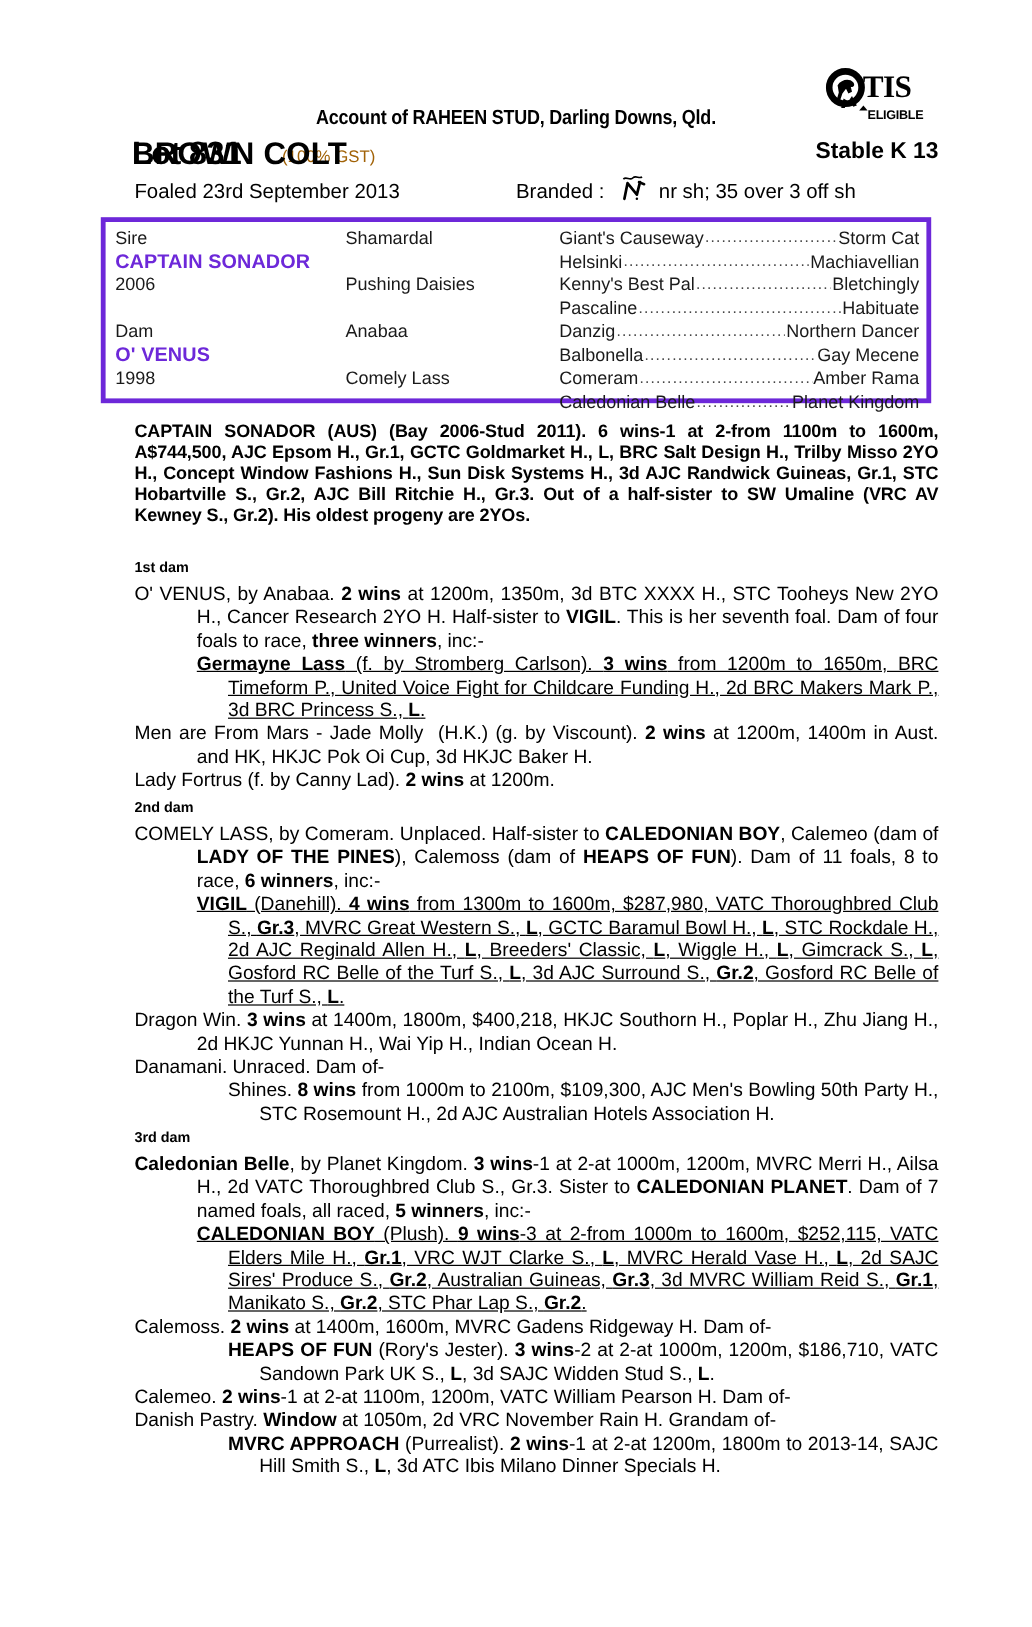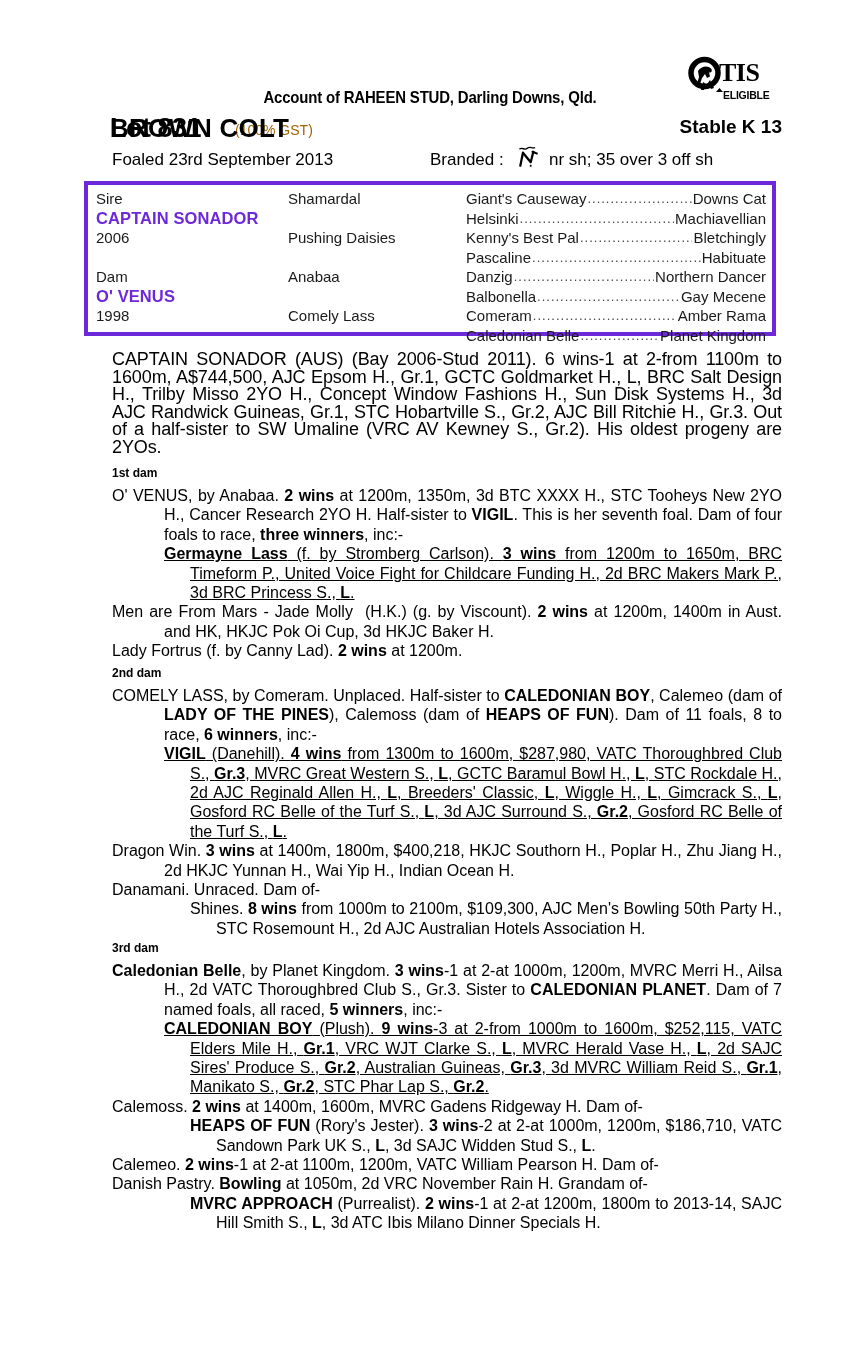--- a/index.html
+++ b/index.html
@@ -153,22 +153,22 @@
     color: #6d28d9;
     letter-spacing: 0.1px;
   }
 
   
   .sire-para {
     position: absolute;
     left: 112px;
     right: 78px;
     top: 351px;
-    font-weight: normal;
-    font-size: 18px;
+    font-weight: bold;
+    font-size: 15px;
     line-height: 17.6px;
     text-align: justify;
     letter-spacing: -0.1px;
   }
 
   
   .dam-head {
     position: absolute;
     left: 112px;
     font-weight: bold;
@@ -245,21 +245,21 @@
   </div>
 
   <div class="ped-table">
     <div class="ped-grid" id="ped-grid">
         <div class="ped-row">
           <div class="ped-c1">Sire</div>
           <div class="ped-c2">Shamardal</div>
           <div class="ped-c3">
             <span class="lead-left">Giant's Causeway</span>
             <span class="leader">................................................................................</span>
-            <span class="lead-right">Downs Cat</span>
+            <span class="lead-right">Storm Cat</span>
           </div>
         </div>
         <div class="ped-row">
           <div class="ped-c1 ped-name-bold">CAPTAIN SONADOR</div>
           <div class="ped-c2"></div>
           <div class="ped-c3">
             <span class="lead-left">Helsinki</span>
             <span class="leader">................................................................................</span>
             <span class="lead-right">Machiavellian</span>
           </div>
@@ -340,17 +340,17 @@
       <div class="entry p-c">Shines. <b>8 wins</b> from 1000m to 2100m, $109,300, AJC Men's Bowling 50th Party H., STC Rosemount H., 2d AJC Australian Hotels Association H.</div>
     </div>
 
   <div class="dam-head" id="dam3-head">3rd dam</div>
   <div class="dam-body" id="dam3-body">
       <div class="entry p-a"><b>Caledonian Belle</b>, by Planet Kingdom. <b>3 wins</b>-1 at 2-at 1000m, 1200m, MVRC Merri H., Ailsa H., 2d VATC Thoroughbred Club S., Gr.3. Sister to <b>CALEDONIAN PLANET</b>. Dam of 7 named foals, all raced, <b>5 winners</b>, inc:-</div>
       <div class="entry p-b"><b>CALEDONIAN BOY</b> (Plush). <b>9 wins</b>-3 at 2-from 1000m to 1600m, $252,115, VATC Elders Mile H., <b>Gr.1</b>, VRC WJT Clarke S., <b>L</b>, MVRC Herald Vase H., <b>L</b>, 2d SAJC Sires' Produce S., <b>Gr.2</b>, Australian Guineas, <b>Gr.3</b>, 3d MVRC William Reid S., <b>Gr.1</b>, Manikato S., <b>Gr.2</b>, STC Phar Lap S., <b>Gr.2</b>.</div>
       <div class="entry p-a">Calemoss. <b>2 wins</b> at 1400m, 1600m, MVRC Gadens Ridgeway H. Dam of-</div>
       <div class="entry p-c"><b>HEAPS OF FUN</b> (Rory's Jester). <b>3 wins</b>-2 at 2-at 1000m, 1200m, $186,710, VATC Sandown Park UK S., <b>L</b>, 3d SAJC Widden Stud S., <b>L</b>.</div>
       <div class="entry p-a">Calemeo. <b>2 wins</b>-1 at 2-at 1100m, 1200m, VATC William Pearson H. Dam of-</div>
-      <div class="entry p-a">Danish Pastry. <b>Bowling</b> at 1050m, 2d VRC November Rain H. Grandam of-</div>
+      <div class="entry p-a">Danish Pastry. <b>Window</b> at 1050m, 2d VRC November Rain H. Grandam of-</div>
       <div class="entry p-c"><b>MVRC APPROACH</b> (Purrealist). <b>2 wins</b>-1 at 2-at 1200m, 1800m to 2013-14, SAJC Hill Smith S., <b>L</b>, 3d ATC Ibis Milano Dinner Specials H.</div>
     </div>
 
 </div>
 
 </body></html>

